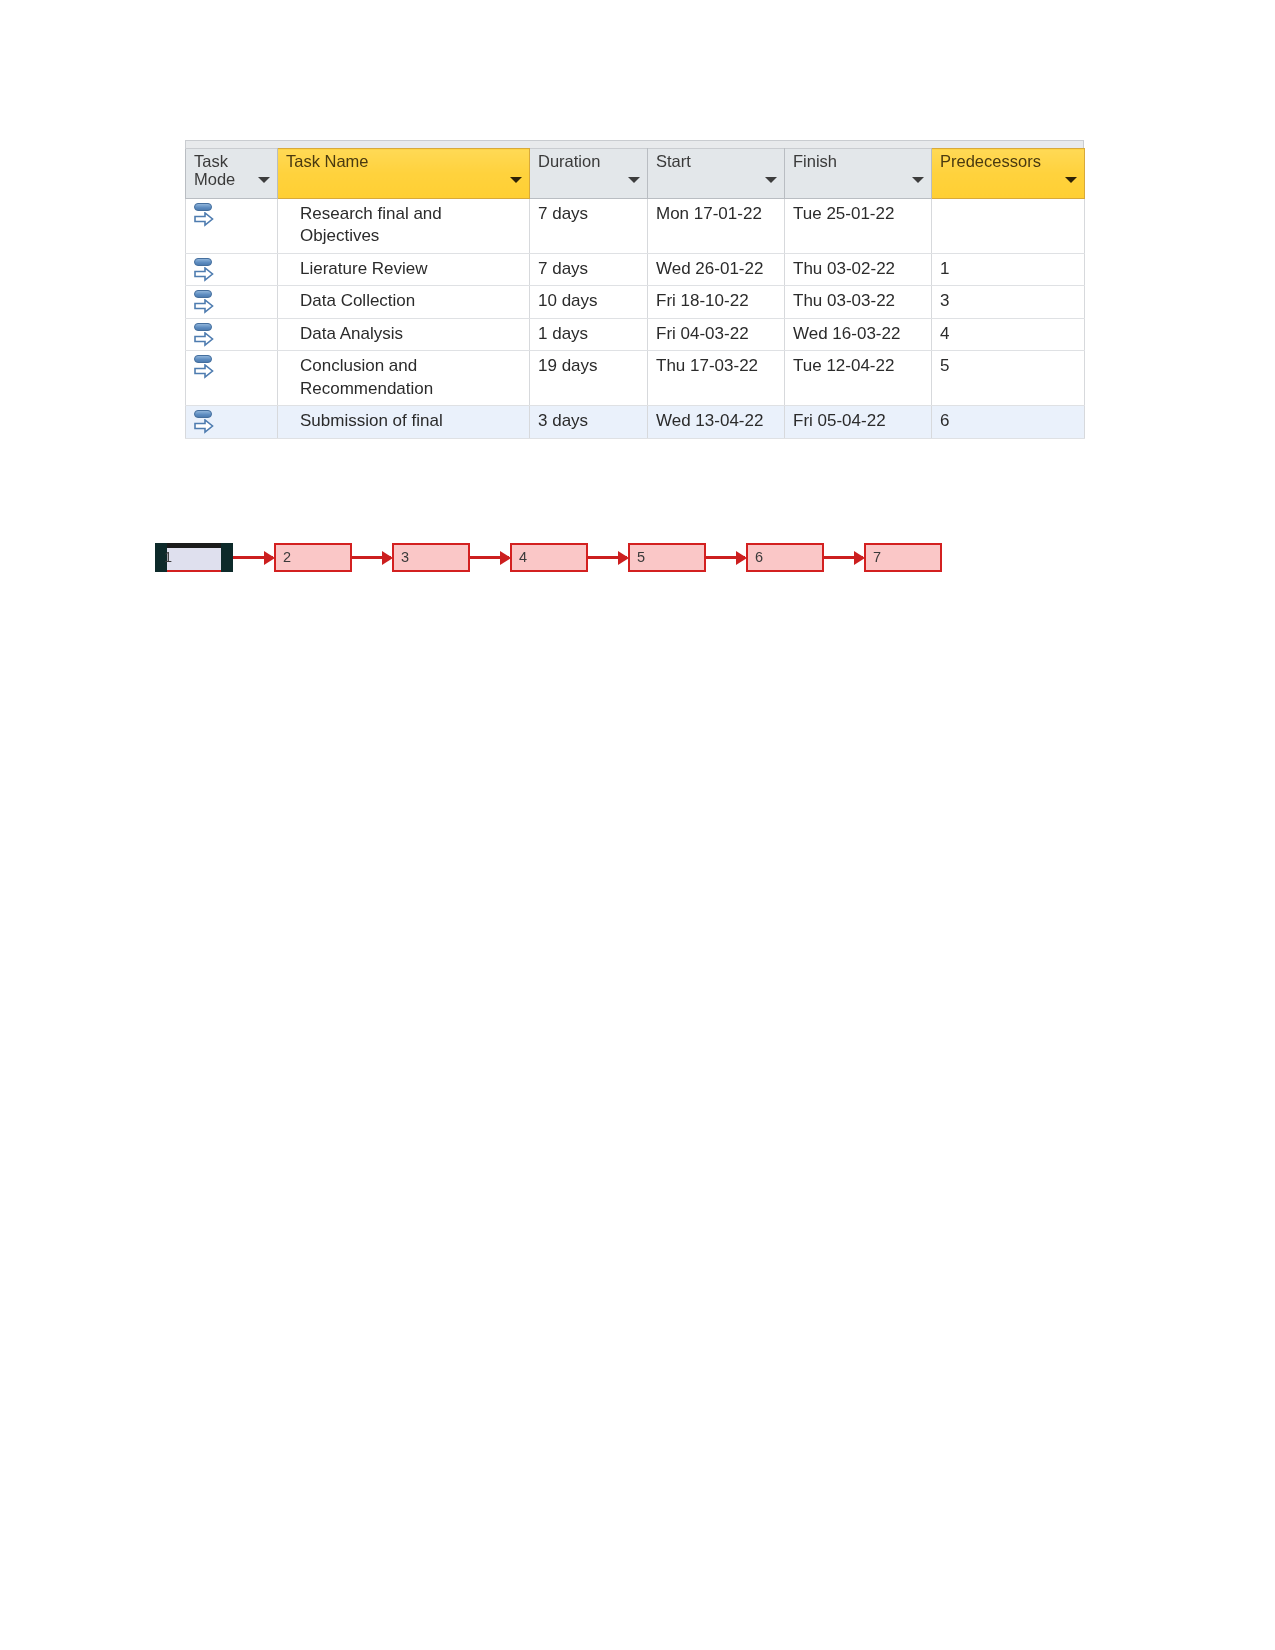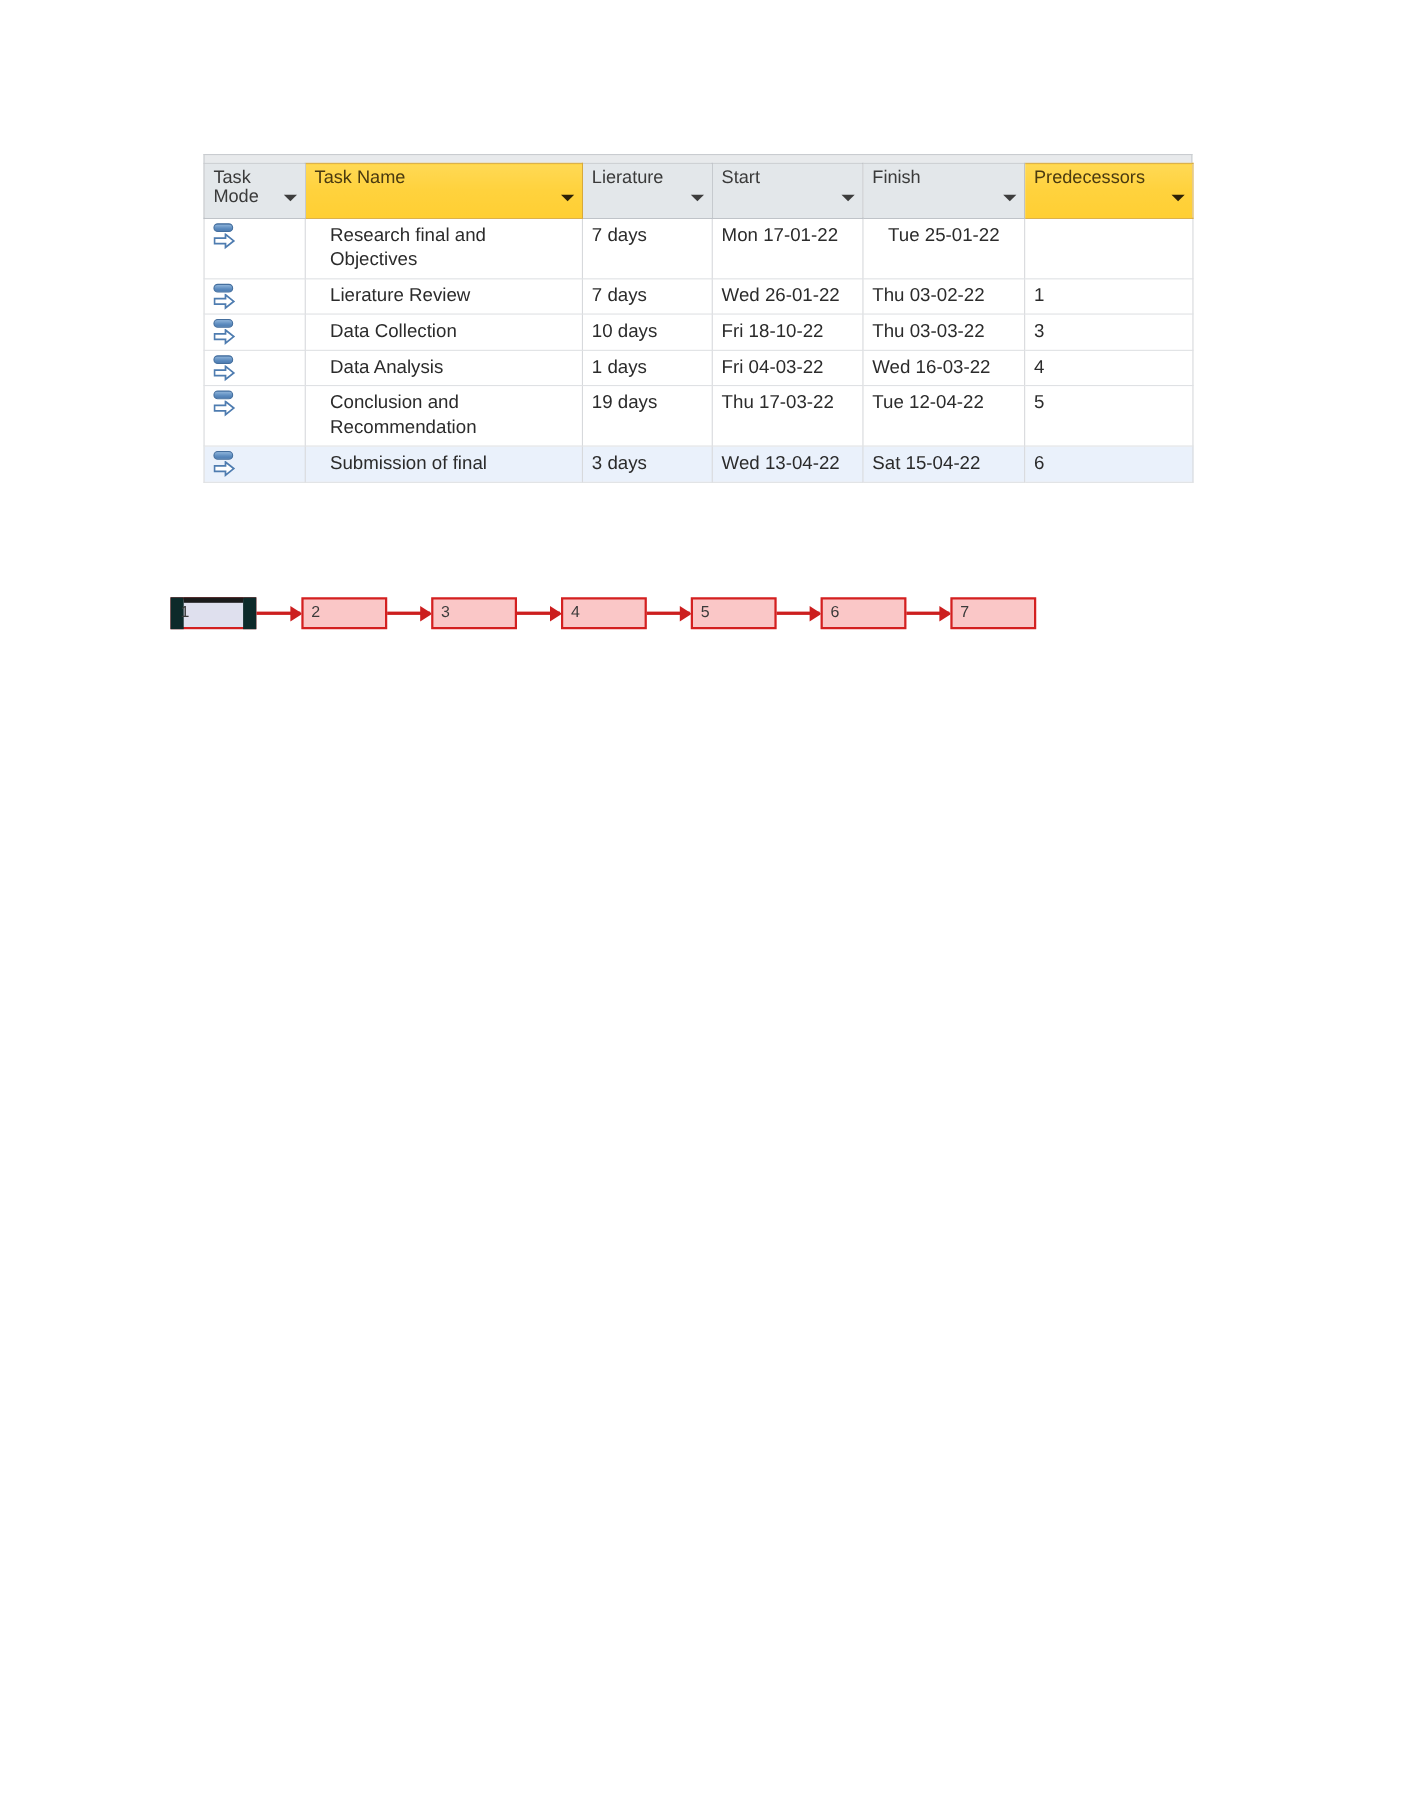--- a/index.html
+++ b/index.html
@@ -162,21 +162,21 @@
       <tr>
         <th>
           <span class="hdr-label">Task Mode</span>
           <span class="hdr-arrow"></span>
         </th>
         <th class="hl">
           <span class="hdr-label">Task Name</span>
           <span class="hdr-arrow"></span>
         </th>
         <th>
-          <span class="hdr-label">Lierature</span>
+          <span class="hdr-label">Duration</span>
           <span class="hdr-arrow"></span>
         </th>
         <th>
           <span class="hdr-label">Start</span>
           <span class="hdr-arrow"></span>
         </th>
         <th>
           <span class="hdr-label">Finish</span>
           <span class="hdr-arrow"></span>
         </th>
@@ -192,21 +192,21 @@
             <span class="mode-icon">
               <span class="pill"></span>
               <svg class="arw" width="20" height="15" viewBox="0 0 20 15">
                 <path d="M1 4.5 H11 V1 L18.5 7 L11 13 V9.5 H1 Z" fill="#ffffff" stroke="#4e7cb0" stroke-width="1.6"></path>
               </svg>
             </span>
           </td>
           <td class="c-name-cell" style="height:54px;">Research final and Objectives</td>
           <td style="height:54px;">7 days</td>
           <td style="height:54px;">Mon 17-01-22</td>
-          <td style="height:54px;text-align:center;">Tue 25-01-22</td>
+          <td style="height:54px;">Tue 25-01-22</td>
           <td style="height:54px;"></td>
         </tr>
         <tr>
           <td class="c-mode-cell" style="">
             <span class="mode-icon">
               <span class="pill"></span>
               <svg class="arw" width="20" height="15" viewBox="0 0 20 15">
                 <path d="M1 4.5 H11 V1 L18.5 7 L11 13 V9.5 H1 Z" fill="#ffffff" stroke="#4e7cb0" stroke-width="1.6"></path>
               </svg>
             </span>
@@ -267,21 +267,21 @@
             <span class="mode-icon">
               <span class="pill"></span>
               <svg class="arw" width="20" height="15" viewBox="0 0 20 15">
                 <path d="M1 4.5 H11 V1 L18.5 7 L11 13 V9.5 H1 Z" fill="#ffffff" stroke="#4e7cb0" stroke-width="1.6"></path>
               </svg>
             </span>
           </td>
           <td class="c-name-cell" style="">Submission of final</td>
           <td style="">3 days</td>
           <td style="">Wed 13-04-22</td>
-          <td style="">Sat 15-04-22</td>
+          <td style="">Fri 05-04-22</td>
           <td style="">6</td>
         </tr>
       </tbody>
   </table>
 </div>
 
 <div class="net" id="net">
     <div class="net-arrow" style="left: 78px; width: 40px;"></div>
     <div class="net-arrow" style="left: 196px; width: 40px;"></div>
     <div class="net-arrow" style="left: 314px; width: 40px;"></div>

